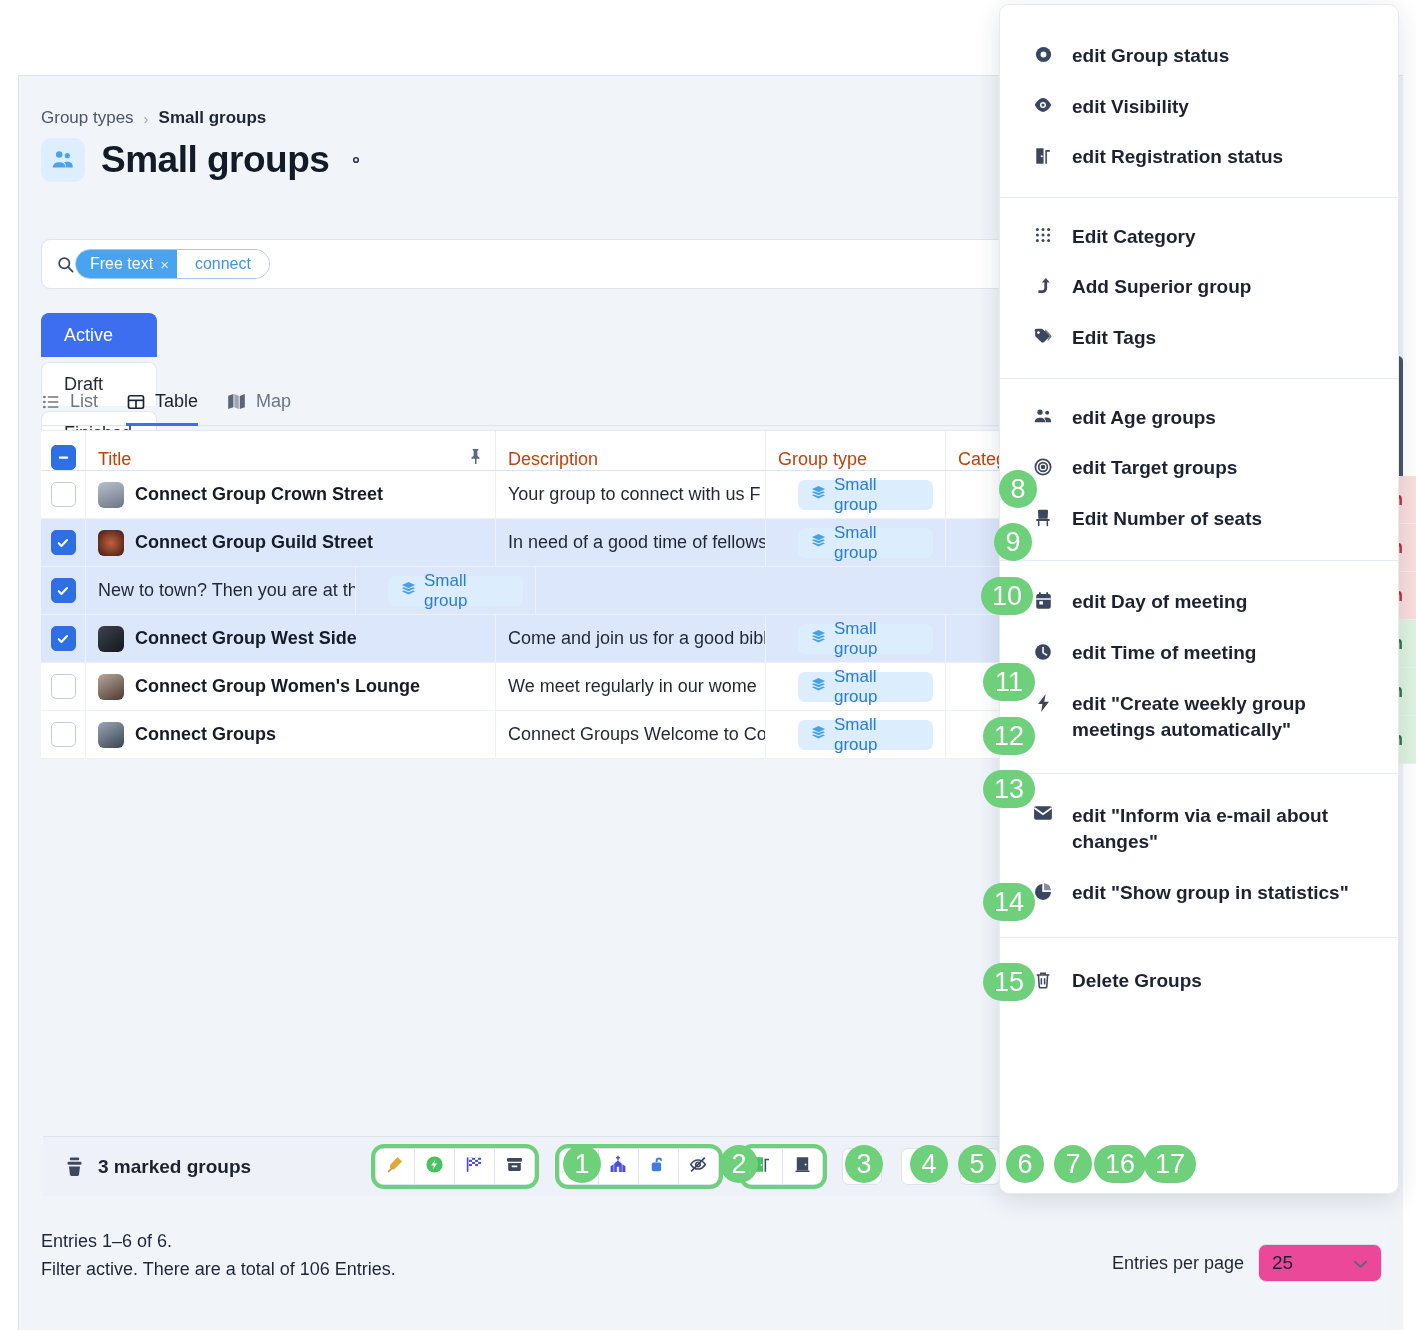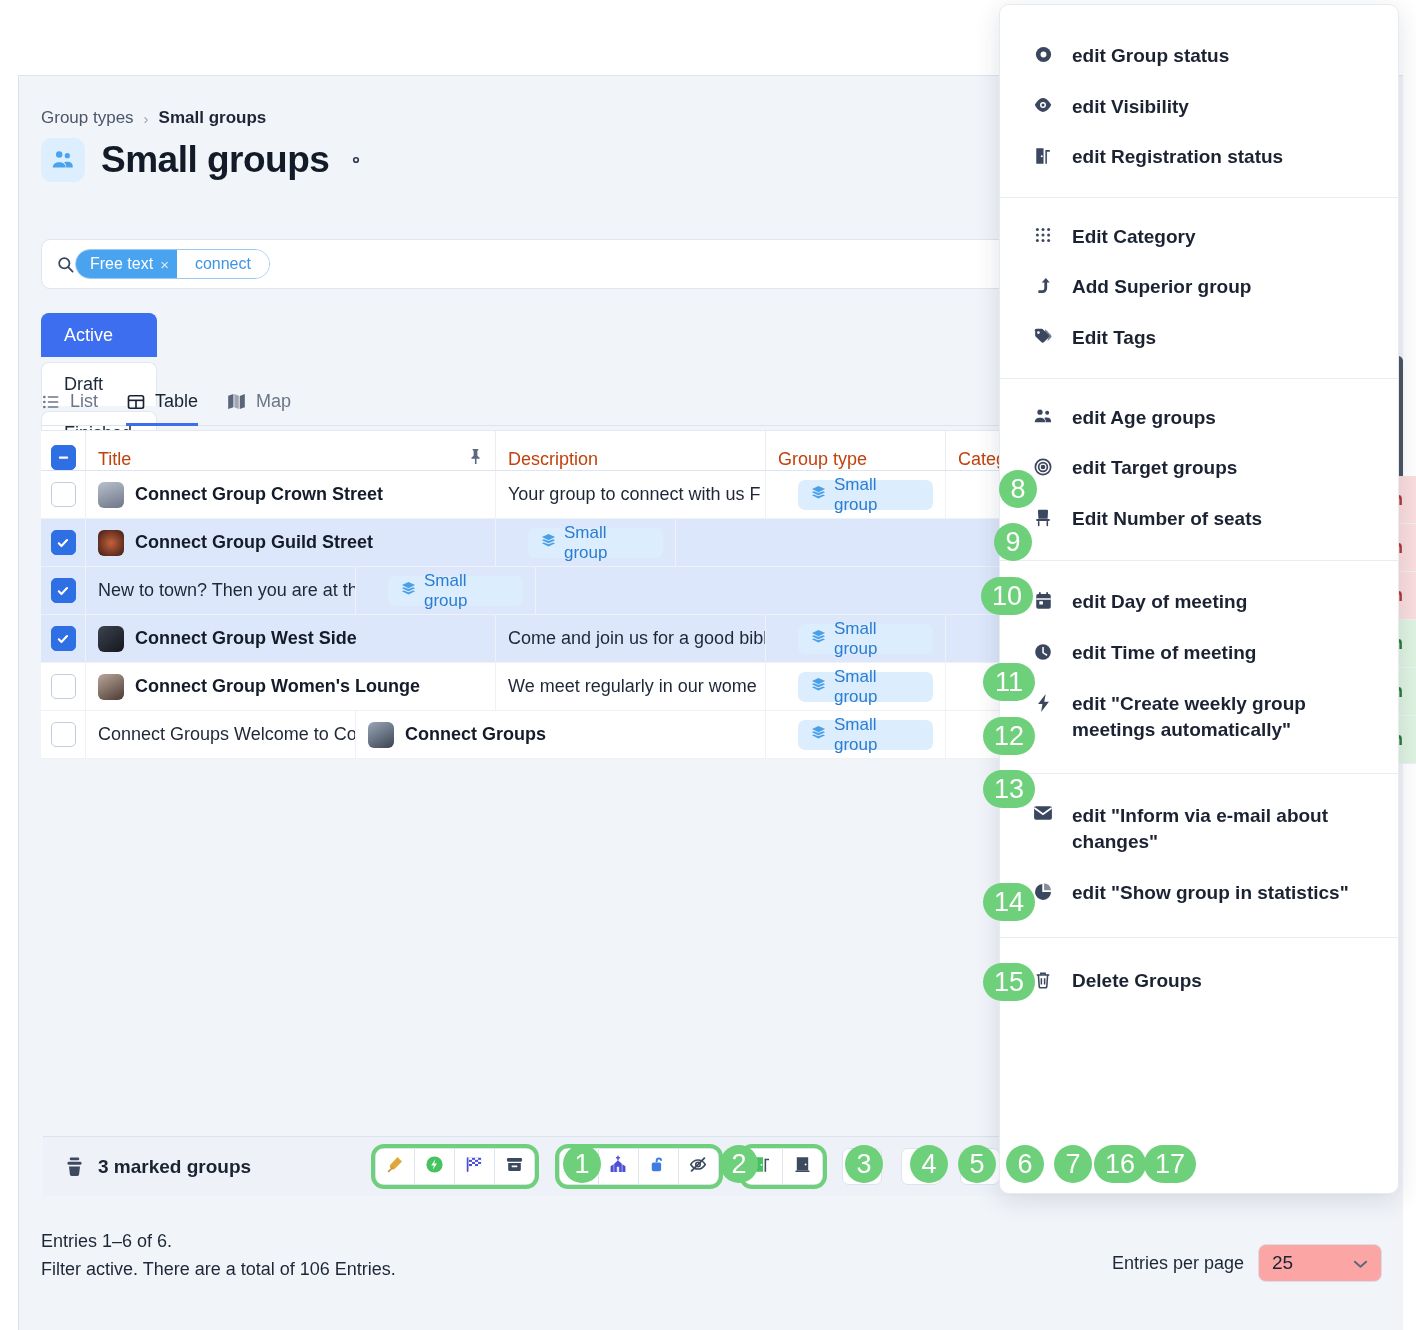--- a/index.html
+++ b/index.html
@@ -169,21 +169,21 @@
     position:absolute; left:0; bottom:0; width:1385px; height:134px; background:#f1f4f9;
   }
   .entries-text {
     position:absolute; left:22px; top:32px; font-size:18px; color:#1e2737; line-height:1.55;
   }
   .perpage {
     position:absolute; right:22px; top:48px; display:flex; align-items:center; gap:14px;
   }
   .perpage-label { font-size:18px; color:#1e2737; }
   .perpage-select {
-    width:124px; height:38px; background:#fca5a5; border:1px solid #d9e0ea; border-radius:8px;
+    width:124px; height:38px; background:#ec4899; border:1px solid #d9e0ea; border-radius:8px;
     display:flex; align-items:center; justify-content:space-between; padding:0 13px;
     font-size:19px; color:#1b2333; cursor:pointer;
   }
 
   
   .menu {
     position:absolute; left:999px; top:4px; width:400px; height:1190px;
     background:#fff; border:1px solid #e6eaf1; border-radius:10px;
     box-shadow:0 6px 26px rgba(25,40,70,0.13);
     overflow:hidden; z-index:40;
@@ -358,20 +358,23 @@
           <span class="cb checked">
             <svg width="14" height="14" viewBox="0 0 16 16" fill="none" stroke="#fff" stroke-width="2.4" stroke-linecap="round" stroke-linejoin="round">
                 <path d="M3.2 8.4l3 3 6.4-6.8"></path>
               </svg>
           </span>
         </div>
         <div class="td c-title">
           <span class="avatar" style="background:radial-gradient(circle,#c4603c,#3b1b14)"></span>
           <span class="row-title">Connect Group Guild Street</span>
         </div>
+        <div class="td c-desc">
+            <span class="row-desc">In need of a good time of fellows</span>
+          </div>
         <div class="td c-gtype">
           <span class="badge-gtype">
             <span><svg width="15" height="15" viewBox="0 0 16 16" fill="#49a0e8">
                   <path d="M8 1L1 4.3l7 3.3 7-3.3z"></path>
                   <path d="M1 7.7l7 3.3 7-3.3-2-.95L8 8.6 3 6.75z"></path>
                   <path d="M1 11l7 3.3 7-3.3-2-.95L8 11.9 3 10.05z"></path>
                 </svg></span>
             <span>Small group</span>
           </span>
         </div>
@@ -451,27 +454,27 @@
             <span>Small group</span>
           </span>
         </div>
         <div class="td c-cat"></div>
       </div>
 
       <div class="trow">
         <div class="td c-check">
           <span class="cb"></span>
         </div>
+        <div class="td c-title">
+          <span class="avatar" style="background:linear-gradient(150deg,#9aa7b8,#3a4351)"></span>
+          <span class="row-title">Connect Groups</span>
+        </div>
         <div class="td c-desc">
             <span class="row-desc">Connect Groups Welcome to Co</span>
           </div>
-        <div class="td c-title">
-          <span class="avatar" style="background:linear-gradient(150deg,#9aa7b8,#3a4351)"></span>
-          <span class="row-title">Connect Groups</span>
-        </div>
         <div class="td c-gtype">
           <span class="badge-gtype">
             <span><svg width="15" height="15" viewBox="0 0 16 16" fill="#49a0e8">
                   <path d="M8 1L1 4.3l7 3.3 7-3.3z"></path>
                   <path d="M1 7.7l7 3.3 7-3.3-2-.95L8 8.6 3 6.75z"></path>
                   <path d="M1 11l7 3.3 7-3.3-2-.95L8 11.9 3 10.05z"></path>
                 </svg></span>
             <span>Small group</span>
           </span>
         </div>

